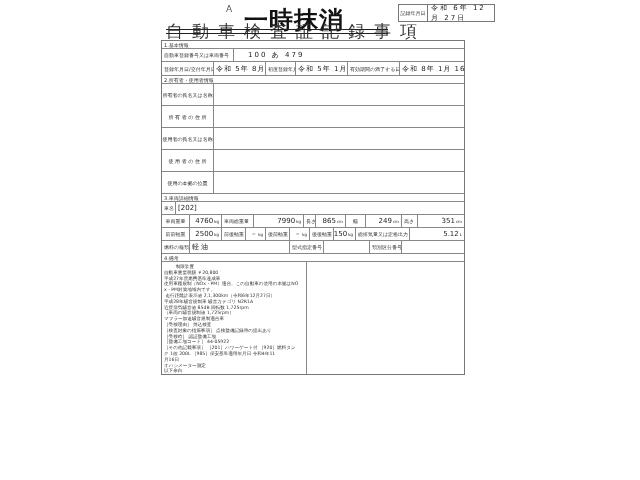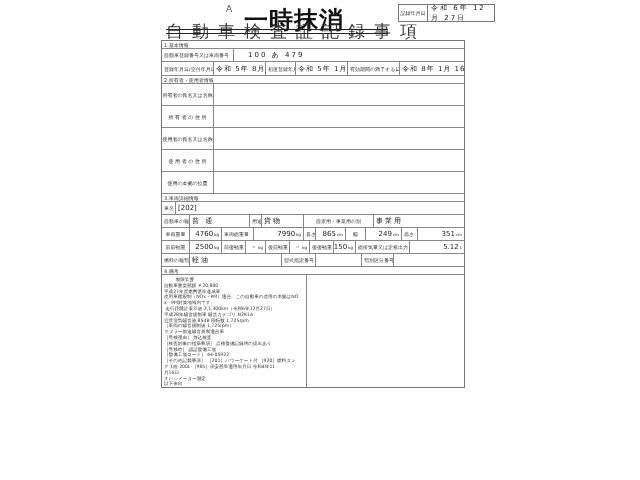--- a/index.html
+++ b/index.html
@@ -78,28 +78,20 @@
       <div class="cell owner-lbl">使用の本拠の位置</div>
       <div class="cell" style="flex:1"></div>
     </div>
 
   <div class="row sec">3.車両詳細情報</div>
   <div class="row" style="height:12px">
     <div class="cell lbl" style="width:14px">車名</div>
     <div class="cell val" style="width:22px;letter-spacing:0">[202]</div>
   </div>
   <div class="row" style="height:12px">
-    <div class="cell lbl" style="width:28px">自動車の種別</div>
-    <div class="cell val" style="width:60px">普 通</div>
-    <div class="cell lbl" style="width:12px">用途</div>
-    <div class="cell val" style="width:42px">貨物</div>
-    <div class="cell lbl" style="width:70px;justify-content:center">自家用・事業用の別</div>
-    <div class="cell val" style="flex:1">事業用</div>
-  </div>
-  <div class="row" style="height:12px">
     <div class="cell lbl" style="width:28px;justify-content:center">車両重量</div>
     <div class="cell val r" style="width:32px;letter-spacing:0">
         <span>4760</span>
         <span class="unit">kg</span>
       </div>
     <div class="cell lbl" style="width:32px">車両総重量</div>
     <div class="cell val r" style="width:50px;letter-spacing:0">
         <span>7990</span>
         <span class="unit">kg</span>
       </div>
@@ -141,21 +133,21 @@
         <span class="unit">kg</span>
       </div>
     <div class="cell lbl" style="width:54px">総排気量又は定格出力</div>
     <div class="cell val r" style="flex:1;letter-spacing:0">
         <span>5.12</span>
         <span class="unit">L</span>
       </div>
   </div>
   <div class="row" style="height:12px">
     <div class="cell lbl" style="width:28px">燃料の種類</div>
-    <div class="cell val" style="width:92px">軽油</div>
+    <div class="cell val" style="width:100px">軽油</div>
     <div class="cell lbl" style="width:34px">型式指定番号</div>
     <div class="cell val" style="width:46px"></div>
     <div class="cell lbl" style="width:32px">類別区分番号</div>
     <div class="cell val" style="flex:1"></div>
   </div>
 
   <div class="row sec">4.備考</div>
   <div class="remarks">
     <div class="left">        制限装置
 自動車重量税額 ￥20,800

